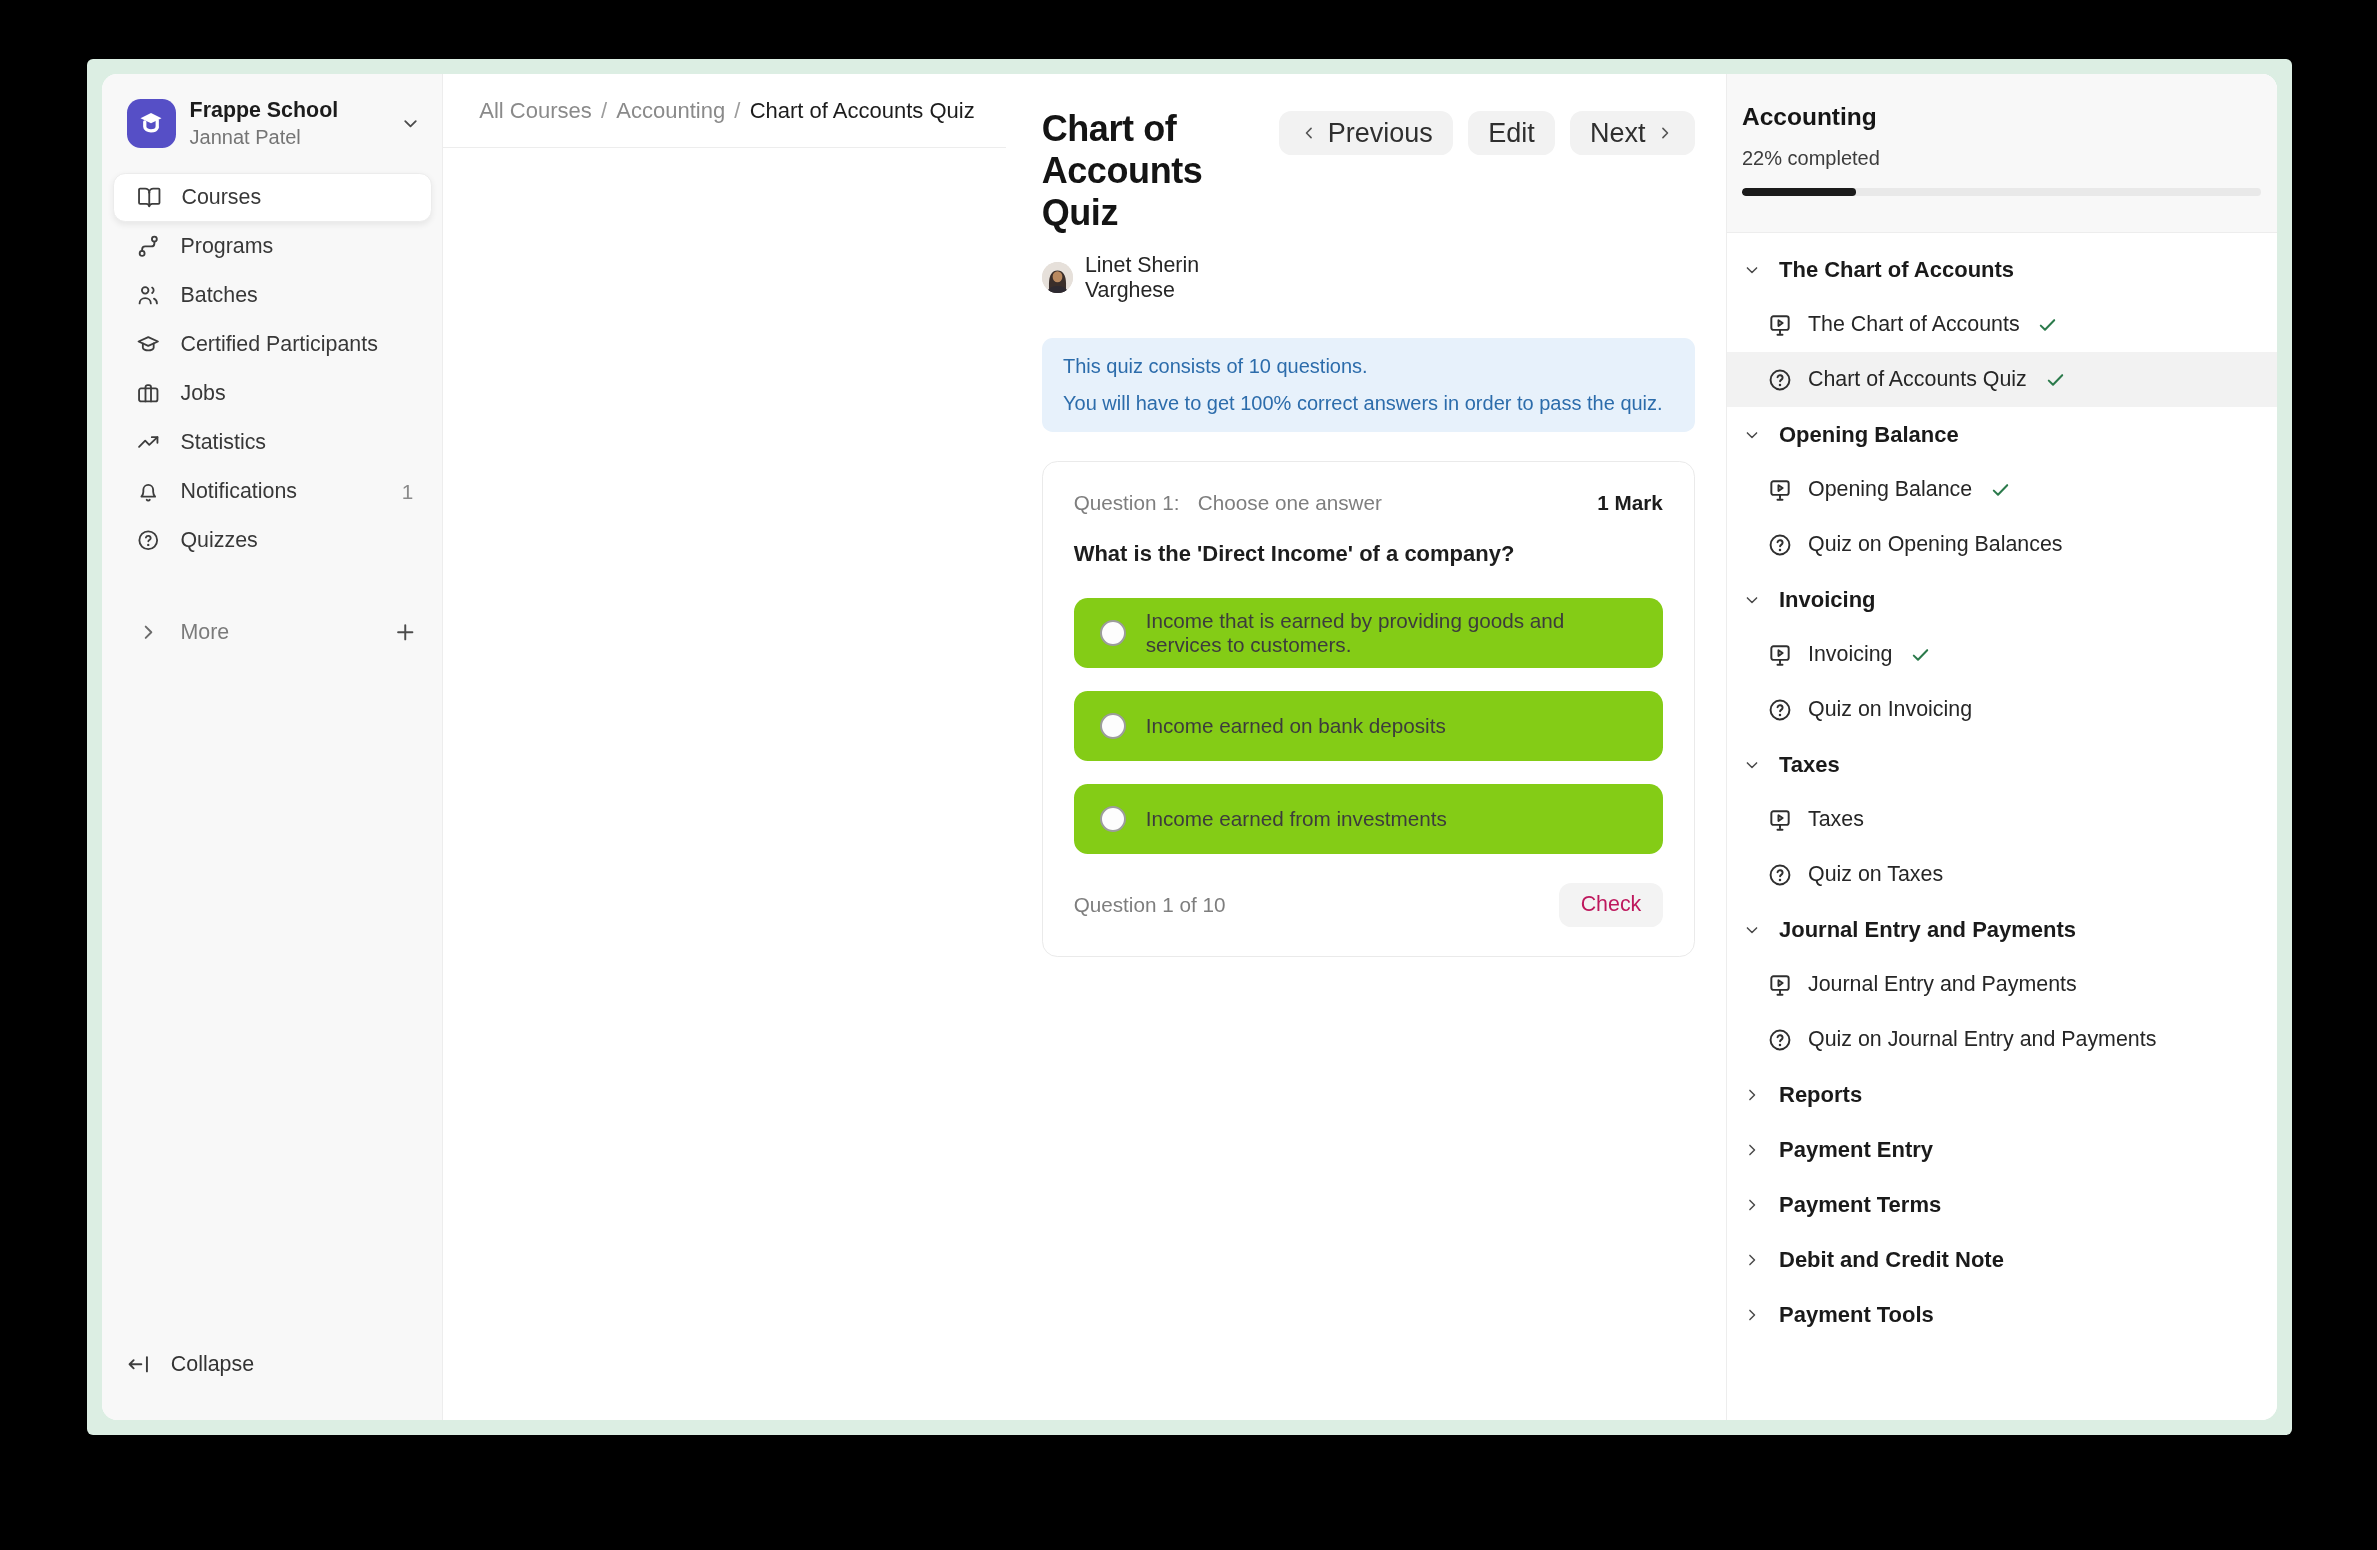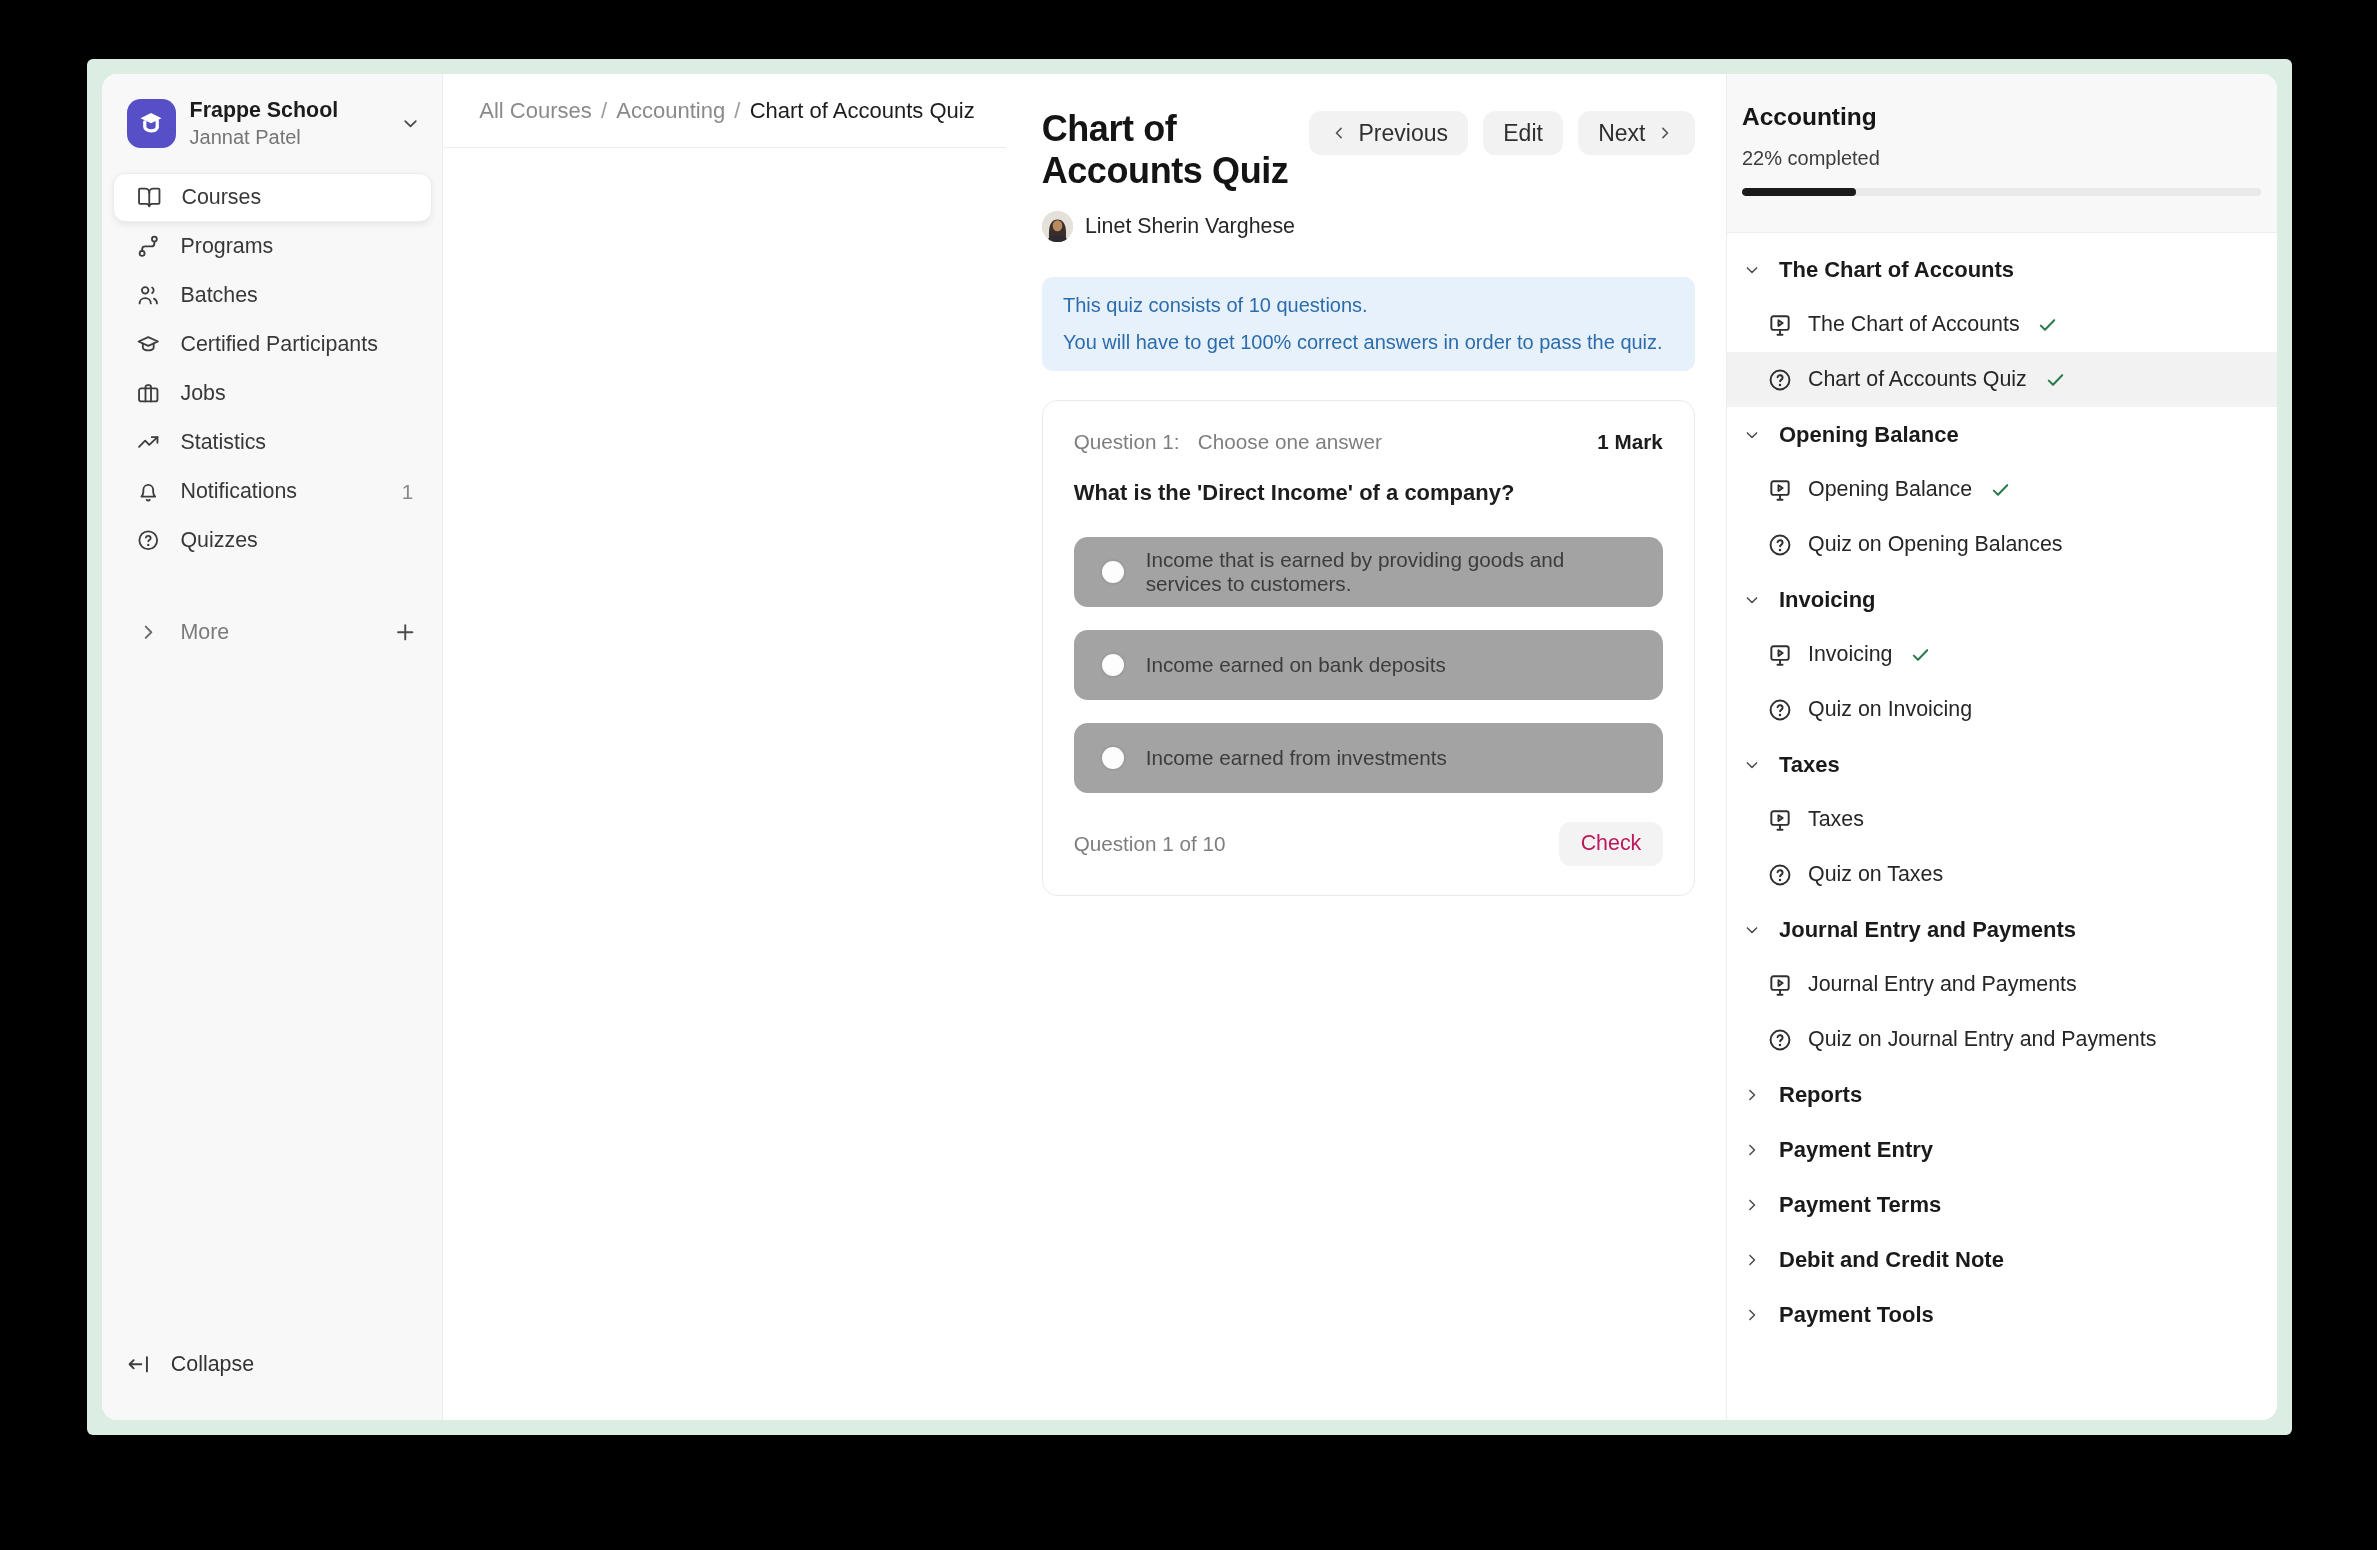--- a/index.html
+++ b/index.html
@@ -77,39 +77,39 @@
   .content { flex:1; min-width:0; padding:34px 31px 0 36px; background:#fff; }
   .content-header { display:flex; justify-content:space-between; align-items:flex-start; }
   .page-title { font-size:36px; font-weight:700; letter-spacing:-0.4px; color:#141414; }
   .author { margin-top:18.4px; display:flex; align-items:center; gap:12.3px; }
   .avatar { width:31px; height:31px; border-radius:50%; overflow:hidden; flex:none; background:#e3ddd7; }
   .author-name { font-size:21.4px; color:#262626; }
   .hdr-buttons { display:flex; gap:15.3px; margin-top:3.1px; }
   .btn {
     height:44px; background:#f2f2f2; border:none; border-radius:12.3px;
     display:inline-flex; align-items:center; gap:9.2px; padding:0 20px;
-    font-size:23px; color:#2f2f2f; font-family:inherit;
+    font-size:27px; color:#2f2f2f; font-family:inherit;
   }
   .btn .icon { width:20px; height:20px; color:#555; }
 
   .notice {
     margin-top:35px; background:#e7f1fb; border-radius:10.7px;
     padding:10px 21.4px; font-size:20px; color:#2c6cab; line-height:1.85;
   }
 
   .card {
     margin-top:29px; border:1.5px solid #eaeaea; border-radius:15.3px;
     padding:29px 31px 29px;
   }
   .card-top { display:flex; align-items:baseline; gap:18.4px; font-size:20.7px; color:#7e7e7e; }
   .card-top .marks { margin-left:auto; color:#1d1d1d; font-weight:700; }
   .question-text { margin-top:26px; font-size:22px; font-weight:700; color:#1d1d1d; }
   .options { margin-top:31px; display:flex; flex-direction:column; gap:23px; }
   .option {
-    height:70px; background:#a3a3a3; border-radius:13.8px;
+    height:70px; background:#84cc16; border-radius:13.8px;
     display:flex; align-items:center; gap:20px; padding:0 26px;
     font-size:20.7px; color:#3c3c3c;
   }
   .radio {
     width:26px; height:26px; border-radius:50%; background:#fdfdfd;
     border:2.3px solid #9c9c9c; flex:none;
   }
   .card-footer {
     margin-top:29px; display:flex; align-items:center; justify-content:space-between;
     font-size:20.7px; color:#7e7e7e;

